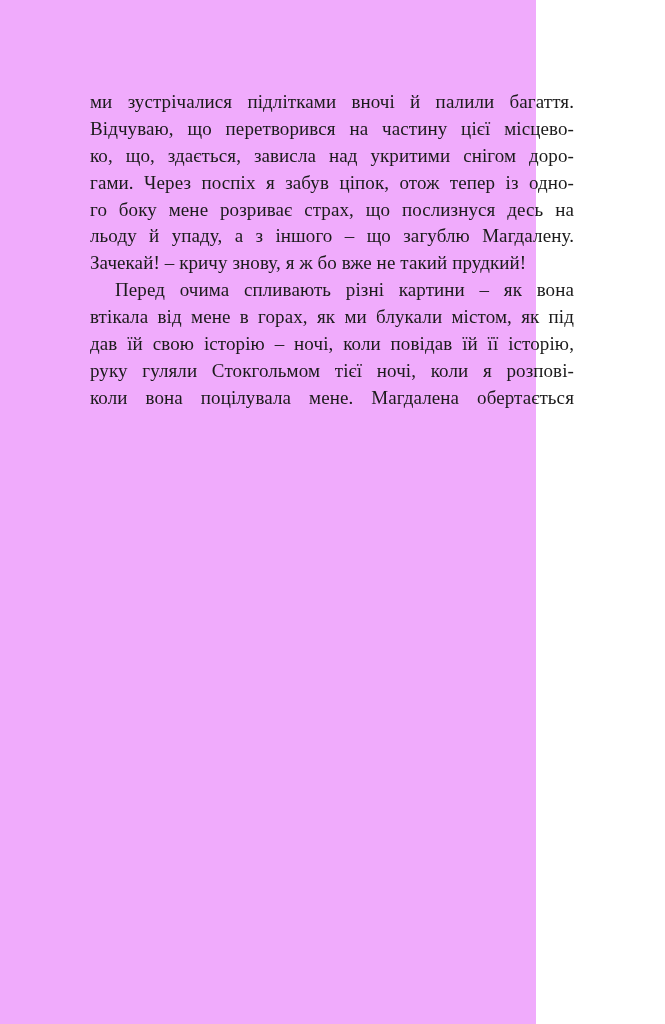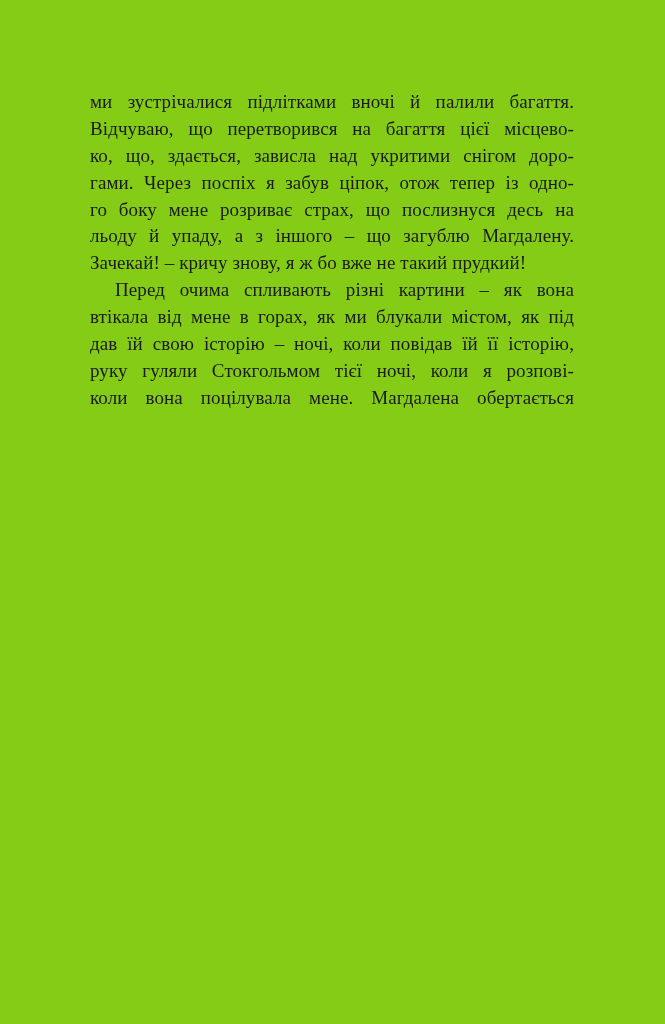--- a/index.html
+++ b/index.html
@@ -11,23 +11,23 @@
     height: 1024px;
     background: #ffffff;
     position: relative;
     overflow: hidden;
     font-family: "Liberation Serif", "DejaVu Serif", serif;
   }
   .book-page {
     position: absolute;
     left: 0;
     top: 0;
-    width: 665px;
+    width: 536px;
     height: 1024px;
-    background: #84cc16;
+    background: #f0abfc;
   }
   .text-block {
     position: absolute;
     left: 90px;
     top: 89px;
     width: 484px;
     color: #1b1b1b;
     font-size: 19px;
     line-height: 26.9px;
     letter-spacing: 0.1px;
@@ -44,21 +44,21 @@
   .line.indent {
     text-indent: 25px;
   }
 </style>
 </head>
 <body>
 
 <div class="book-page">
   <div class="text-block">
     <div class="line">ми зустрічалися підлітками вночі й палили багаття.</div>
-    <div class="line">Відчуваю, що перетворився на багаття цієї місцево-</div>
+    <div class="line">Відчуваю, що перетворився на частину цієї місцево-</div>
     <div class="line">ко, що, здається, зависла над укритими снігом доро-</div>
     <div class="line">гами. Через поспіх я забув ціпок, отож тепер із одно-</div>
     <div class="line">го боку мене розриває страх, що послизнуся десь на</div>
     <div class="line">льоду й упаду, а з іншого – що загублю Магдалену.</div>
     <div class="line para-end">Зачекай! – кричу знову, я ж бо вже не такий прудкий!</div>
     <div class="line indent">Перед очима спливають різні картини – як вона</div>
     <div class="line">втікала від мене в горах, як ми блукали містом, як під</div>
     <div class="line">дав їй свою історію – ночі, коли повідав їй її історію,</div>
     <div class="line">руку гуляли Стокгольмом тієї ночі, коли я розпові-</div>
     <div class="line">коли вона поцілувала мене. Магдалена обертається</div>

